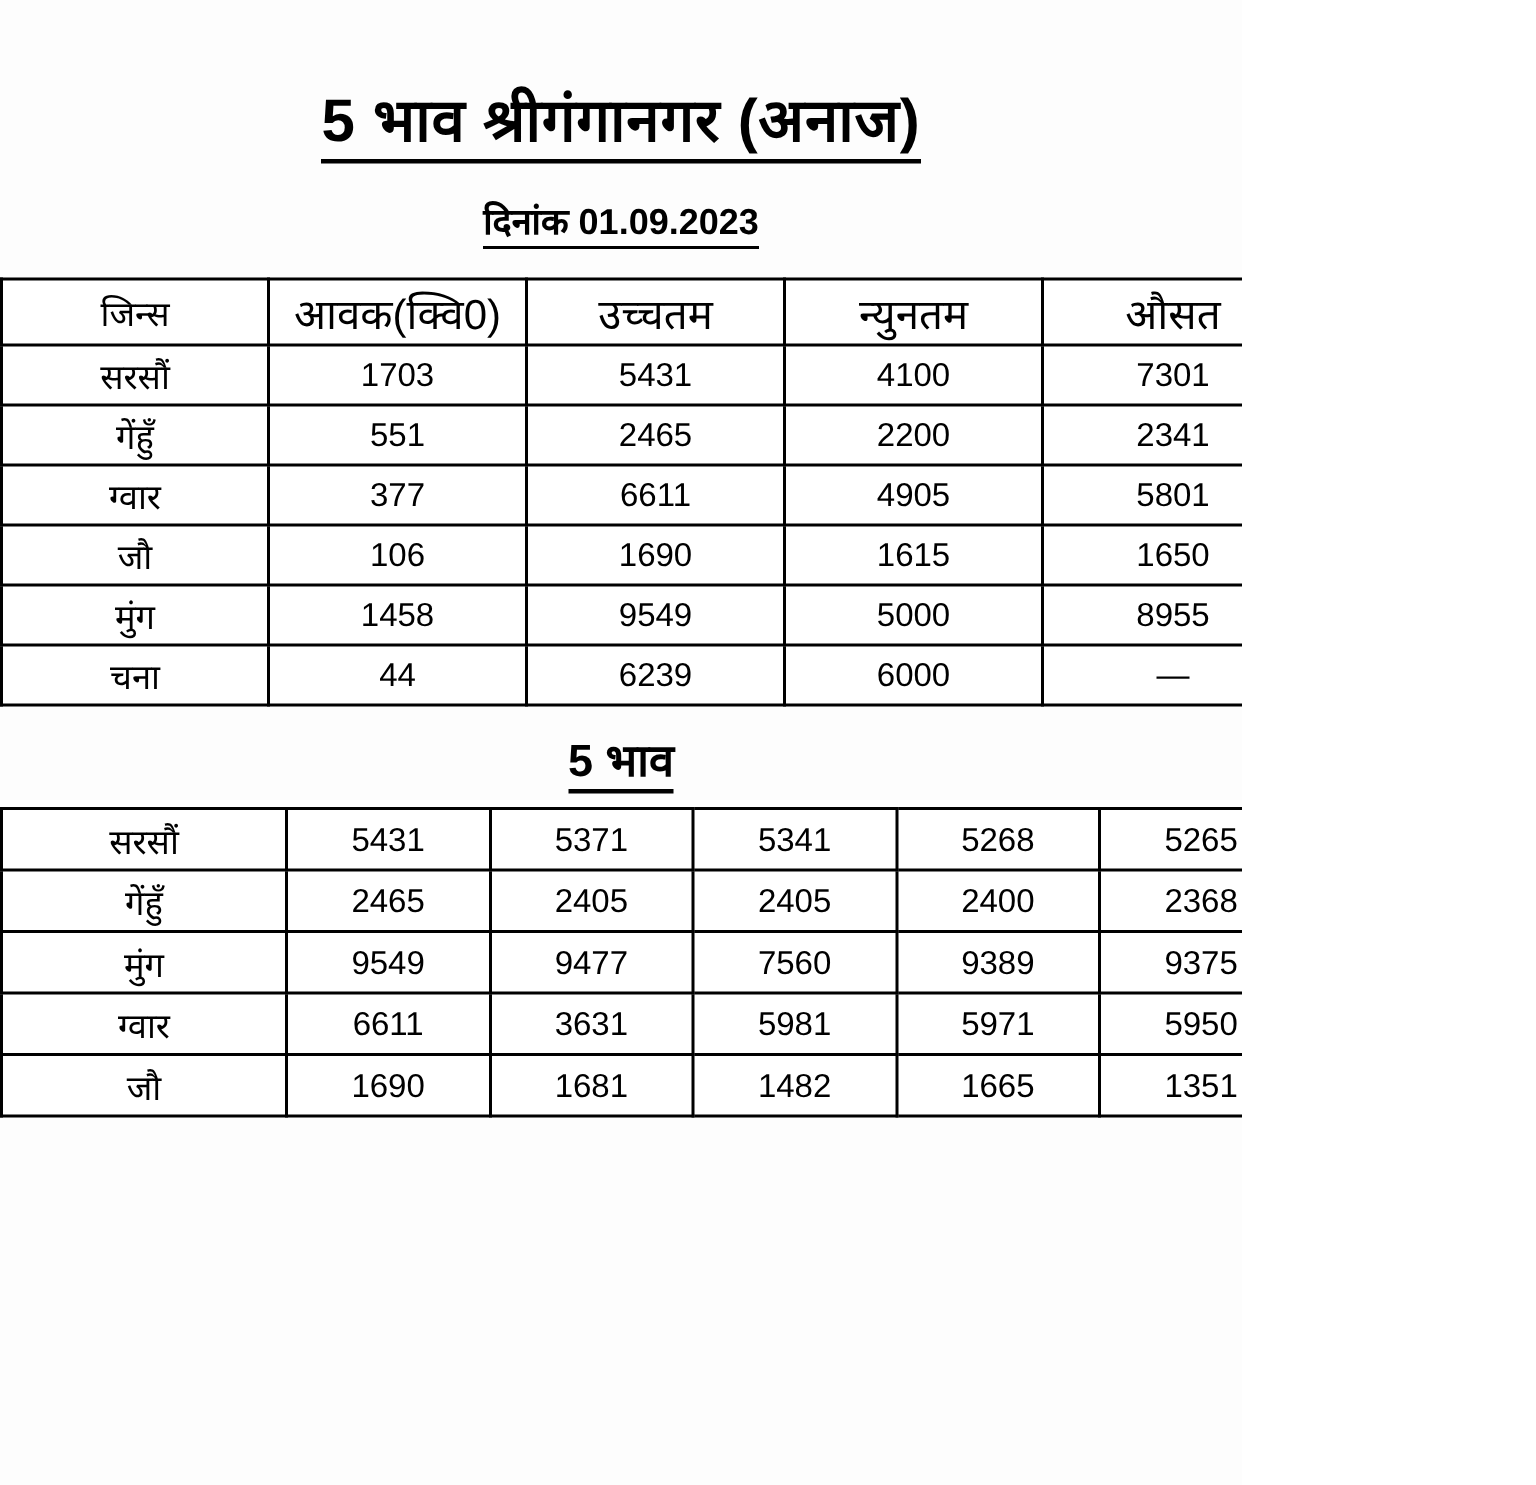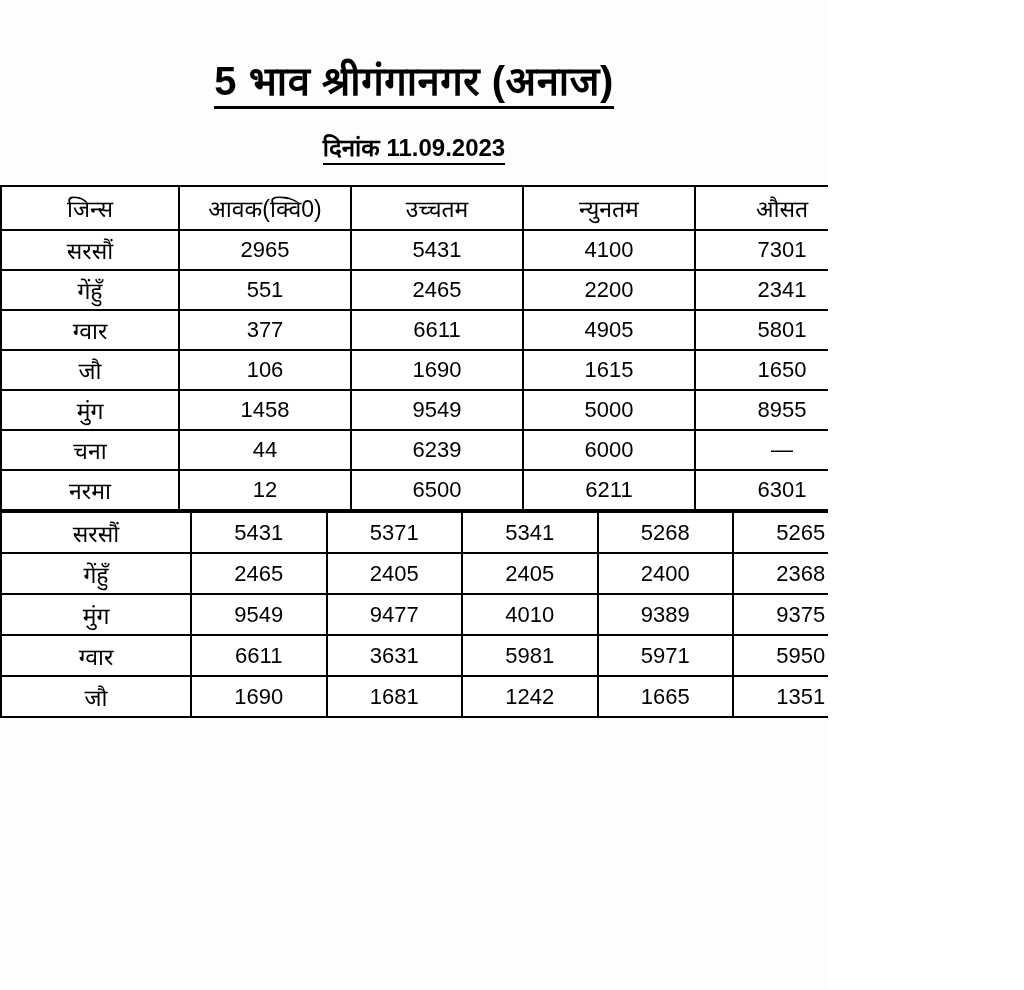--- a/index.html
+++ b/index.html
@@ -56,21 +56,21 @@
     height: 40px;
     text-align: center;
     font-size: 22px;
     font-weight: normal;
     padding: 1px 4px;
     background: #fff;
   }
   
   #main-table { margin-top: 22px; }
   #main-table th {
-    font-size: 23px;
+    font-size: 28px;
     font-weight: normal;
     height: 44px;
   }
   #main-table td.label,
   #main-table th.label,
   #second-table td.label {
     font-size: 23px;
   }
   #main-table col.c0 { width: 178px; }
   #main-table col.c1 { width: 172px; }
@@ -97,21 +97,21 @@
 </head>
 <body>
 
 <div class="page">
 
   <div class="title">
     <span>5 भाव श्रीगंगानगर (अनाज)</span>
   </div>
 
   <div class="subtitle">
-    <span><span>दिनांक</span>&nbsp;<span>11.09.2023</span></span>
+    <span><span>दिनांक</span>&nbsp;<span>01.09.2023</span></span>
   </div>
 
   <div class="table-wrap">
     <table id="main-table">
       <colgroup>
         <col class="c0">
           <col class="c1">
           <col class="c2">
           <col class="c3">
           <col class="c4">
@@ -121,21 +121,21 @@
           <th class="label">जिन्स</th>
           <th>आवक(क्वि0)</th>
           <th>उच्चतम</th>
           <th>न्युनतम</th>
           <th>औसत</th>
         </tr>
       </thead>
       <tbody>
         <tr>
           <td class="label">सरसौं</td>
-          <td>2965</td>
+          <td>1703</td>
           <td>5431</td>
           <td>4100</td>
           <td>7301</td>
         </tr>
         <tr>
           <td class="label">गेंहुँ</td>
           <td>551</td>
           <td>2465</td>
           <td>2200</td>
           <td>2341</td>
@@ -161,31 +161,27 @@
           <td>5000</td>
           <td>8955</td>
         </tr>
         <tr>
           <td class="label">चना</td>
           <td>44</td>
           <td>6239</td>
           <td>6000</td>
           <td class="dash">—</td>
         </tr>
-        <tr>
-          <td class="label">नरमा</td>
-          <td>12</td>
-          <td>6500</td>
-          <td>6211</td>
-          <td>6301</td>
-        </tr>
       </tbody>
     </table>
   </div>
 
+  <div class="section-title">
+    <span>5 भाव</span>
+  </div>
 
   <div class="table-wrap">
     <table id="second-table">
       <colgroup>
         <col class="c0">
           <col class="cx">
           <col class="cx">
           <col class="cx">
           <col class="cx">
           <col class="cx">
@@ -204,37 +200,37 @@
           <td>2465</td>
           <td>2405</td>
           <td>2405</td>
           <td>2400</td>
           <td>2368</td>
         </tr>
         <tr>
           <td class="label">मुंग</td>
           <td>9549</td>
           <td>9477</td>
-          <td>4010</td>
+          <td>7560</td>
           <td>9389</td>
           <td>9375</td>
         </tr>
         <tr>
           <td class="label">ग्वार</td>
           <td>6611</td>
           <td>3631</td>
           <td>5981</td>
           <td>5971</td>
           <td>5950</td>
         </tr>
         <tr>
           <td class="label">जौ</td>
           <td>1690</td>
           <td>1681</td>
-          <td>1242</td>
+          <td>1482</td>
           <td>1665</td>
           <td>1351</td>
         </tr>
       </tbody>
     </table>
   </div>
 
 </div>
 
 </body></html>

